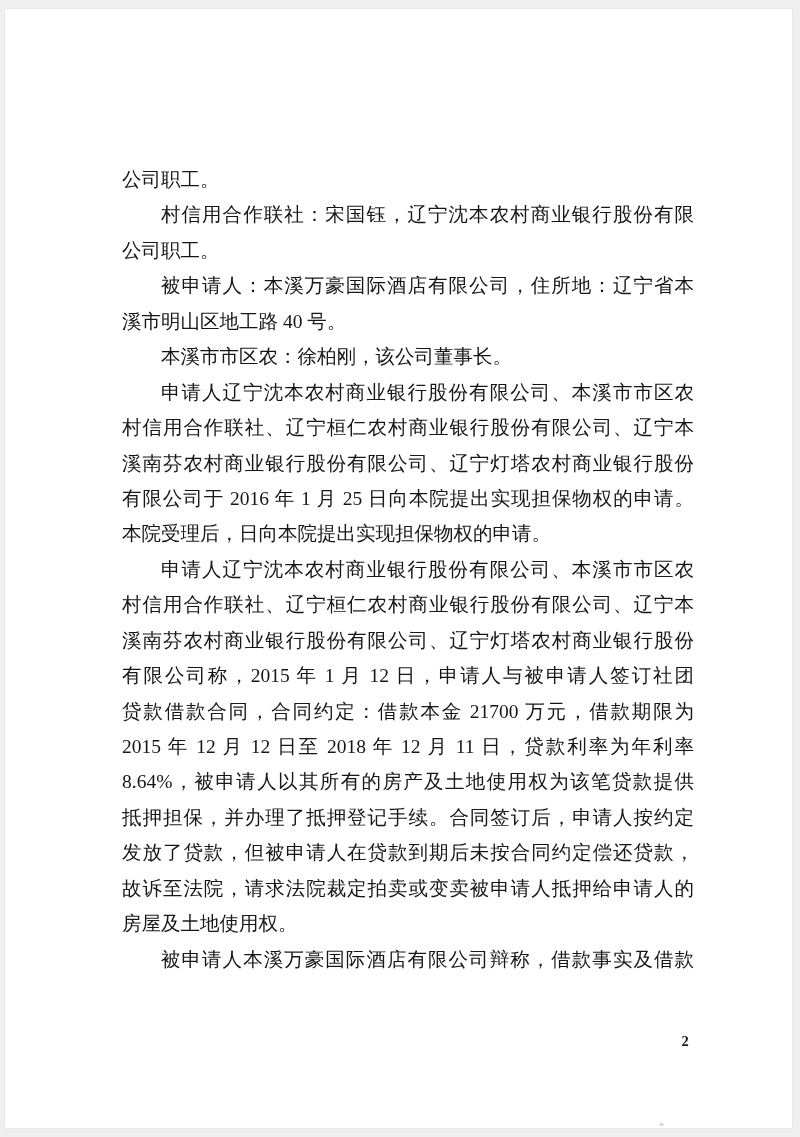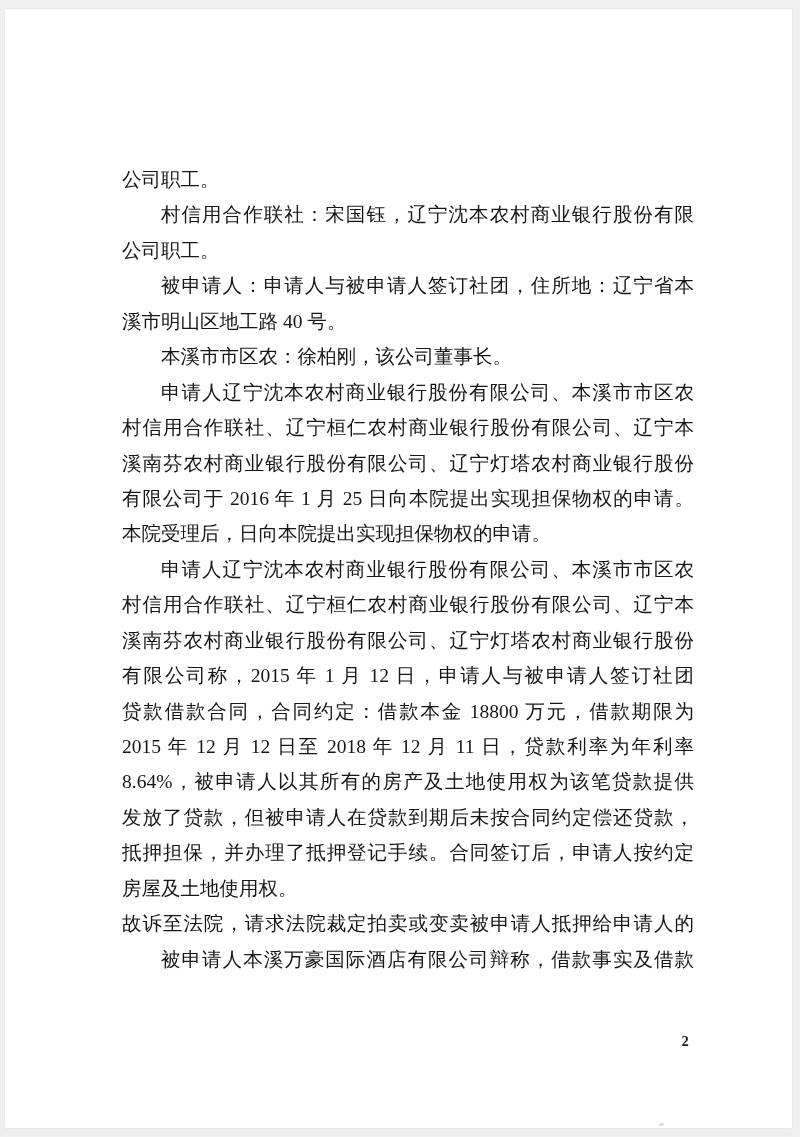--- a/index.html
+++ b/index.html
@@ -71,37 +71,37 @@
 </style>
 </head>
 <body>
 
 <div class="scan-canvas">
   <div class="page">
     <div class="doc-body">
         <div class="line no-justify">公司职工。</div>
         <div class="line indent">村信用合作联社：宋国钰，辽宁沈本农村商业银行股份有限</div>
         <div class="line no-justify">公司职工。</div>
-        <div class="line indent">被申请人：申请人与被申请人签订社团，住所地：辽宁省本</div>
+        <div class="line indent">被申请人：本溪万豪国际酒店有限公司，住所地：辽宁省本</div>
         <div class="line no-justify">溪市明山区地工路 40 号。</div>
         <div class="line indent no-justify">本溪市市区农：徐柏刚，该公司董事长。</div>
         <div class="line indent">申请人辽宁沈本农村商业银行股份有限公司、本溪市市区农</div>
         <div class="line">村信用合作联社、辽宁桓仁农村商业银行股份有限公司、辽宁本</div>
         <div class="line">溪南芬农村商业银行股份有限公司、辽宁灯塔农村商业银行股份</div>
         <div class="line">有限公司于 2016 年 1 月 25 日向本院提出实现担保物权的申请。</div>
         <div class="line no-justify">本院受理后，日向本院提出实现担保物权的申请。</div>
         <div class="line indent">申请人辽宁沈本农村商业银行股份有限公司、本溪市市区农</div>
         <div class="line">村信用合作联社、辽宁桓仁农村商业银行股份有限公司、辽宁本</div>
         <div class="line">溪南芬农村商业银行股份有限公司、辽宁灯塔农村商业银行股份</div>
         <div class="line">有限公司称，2015 年 1 月 12 日，申请人与被申请人签订社团</div>
-        <div class="line">贷款借款合同，合同约定：借款本金 18800 万元，借款期限为</div>
+        <div class="line">贷款借款合同，合同约定：借款本金 21700 万元，借款期限为</div>
         <div class="line">2015 年 12 月 12 日至 2018 年 12 月 11 日，贷款利率为年利率</div>
         <div class="line">8.64%，被申请人以其所有的房产及土地使用权为该笔贷款提供</div>
+        <div class="line">抵押担保，并办理了抵押登记手续。合同签订后，申请人按约定</div>
         <div class="line">发放了贷款，但被申请人在贷款到期后未按合同约定偿还贷款，</div>
-        <div class="line">抵押担保，并办理了抵押登记手续。合同签订后，申请人按约定</div>
+        <div class="line">故诉至法院，请求法院裁定拍卖或变卖被申请人抵押给申请人的</div>
         <div class="line no-justify">房屋及土地使用权。</div>
-        <div class="line">故诉至法院，请求法院裁定拍卖或变卖被申请人抵押给申请人的</div>
         <div class="line indent">被申请人本溪万豪国际酒店有限公司辩称，借款事实及借款</div>
       </div>
     <div class="page-number">2</div>
     <div class="scan-artifact"></div>
   </div>
 </div>
 
 </body></html>

